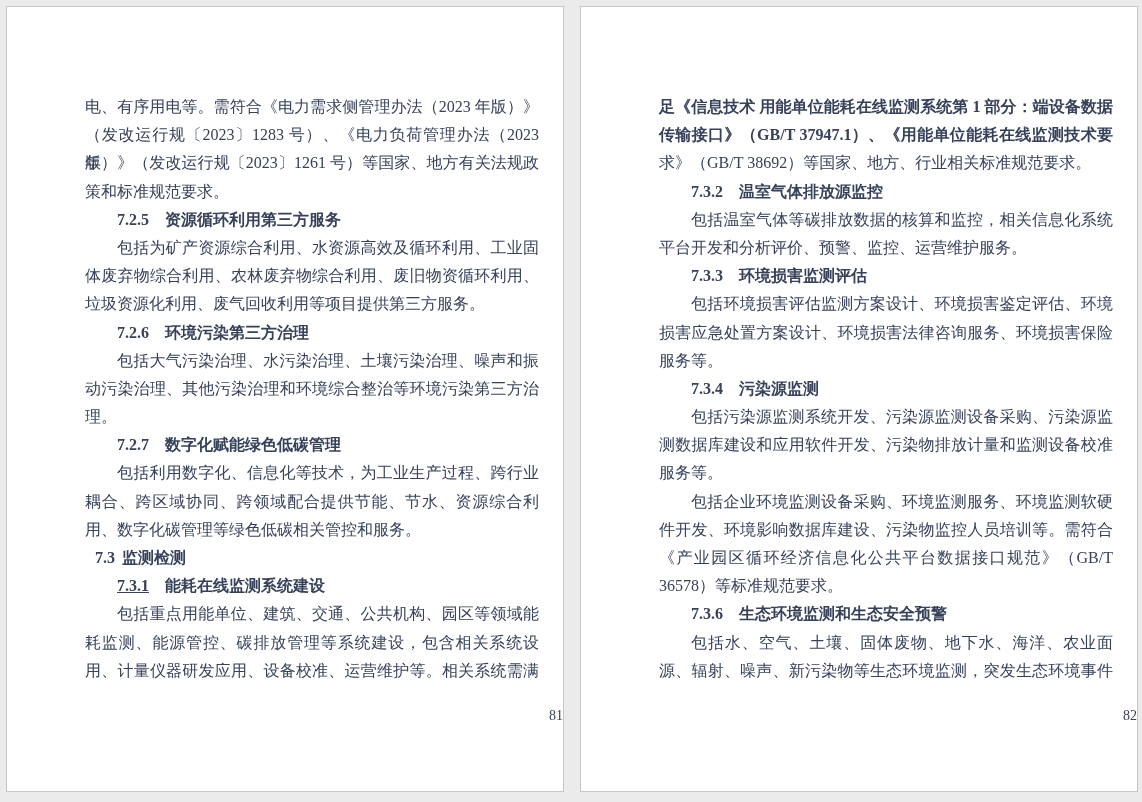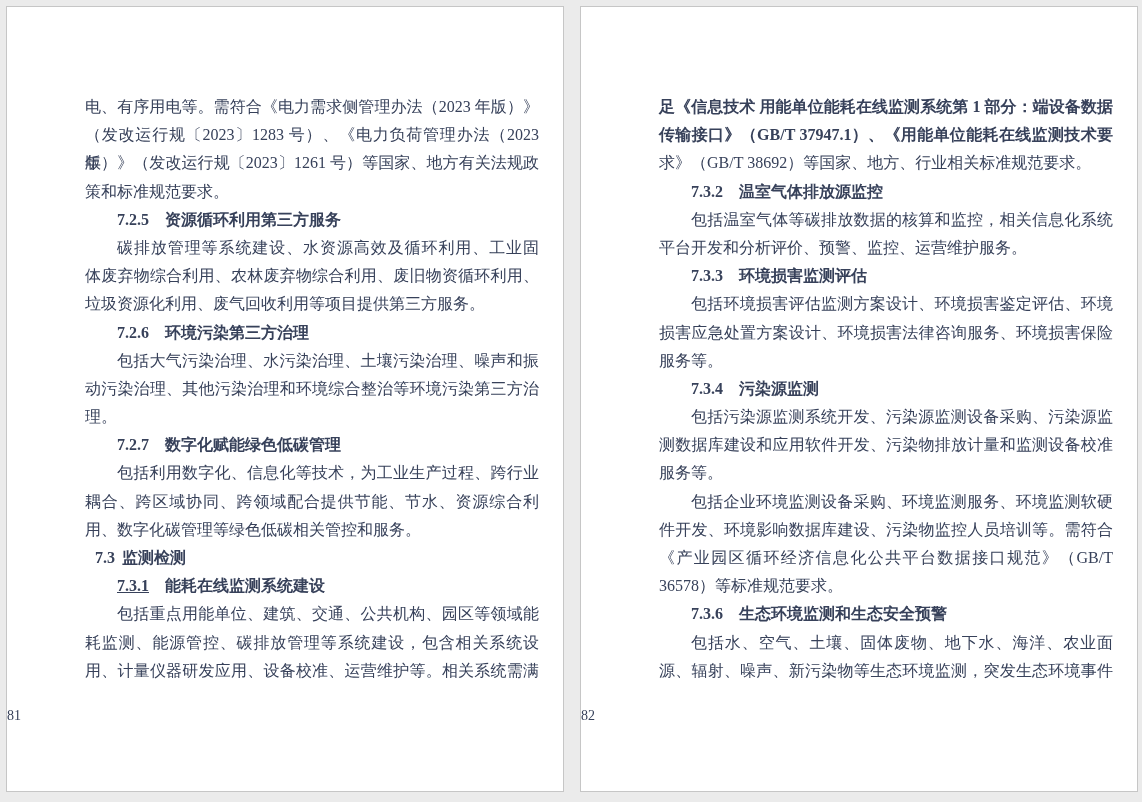--- a/index.html
+++ b/index.html
@@ -25,35 +25,35 @@
     color: var(--text, #37415a);
     text-align:left;
     overflow:visible;
   }
   .line.just { text-align:justify; text-align-last:justify; text-justify:inter-character; }
   .line.bold { font-weight:bold; }
   .line.heading { font-weight:bold; }
   .htitle { display:inline-block; }
   .pagenum {
     position:absolute; top:701px; left:0; width:100%;
-    text-align:left; font-size:14px; line-height:16px;
+    text-align:right; font-size:14px; line-height:16px;
     color: var(--text, #37415a);
   }
 </style>
 </head>
 <body style="--canvas-bg: #ebebeb; --page-bg: #ffffff; --page-border: #c6c6c6; --text: #37415a;">
 
 <div class="page" id="page-left">
   <div class="lines">
       <div class="line just">电、有序用电等。需符合《电力需求侧管理办法（2023 年版）》</div>
       <div class="line just">（发改运行规〔2023〕1283 号）、《电力负荷管理办法（2023 年</div>
       <div class="line just">版）》（发改运行规〔2023〕1261 号）等国家、地方有关法规政</div>
       <div class="line">策和标准规范要求。</div>
       <div class="line heading" style="padding-left: 32px;"><span>7.2.5</span><span class="htitle" style="margin-left: 16px;">资源循环利用第三方服务</span></div>
-      <div class="line just" style="padding-left: 32px;">碳排放管理等系统建设、水资源高效及循环利用、工业固</div>
+      <div class="line just" style="padding-left: 32px;">包括为矿产资源综合利用、水资源高效及循环利用、工业固</div>
       <div class="line just">体废弃物综合利用、农林废弃物综合利用、废旧物资循环利用、</div>
       <div class="line">垃圾资源化利用、废气回收利用等项目提供第三方服务。</div>
       <div class="line heading" style="padding-left: 32px;"><span>7.2.6</span><span class="htitle" style="margin-left: 16px;">环境污染第三方治理</span></div>
       <div class="line just" style="padding-left: 32px;">包括大气污染治理、水污染治理、土壤污染治理、噪声和振</div>
       <div class="line just">动污染治理、其他污染治理和环境综合整治等环境污染第三方治</div>
       <div class="line">理。</div>
       <div class="line heading" style="padding-left: 32px;"><span>7.2.7</span><span class="htitle" style="margin-left: 16px;">数字化赋能绿色低碳管理</span></div>
       <div class="line just" style="padding-left: 32px;">包括利用数字化、信息化等技术，为工业生产过程、跨行业</div>
       <div class="line just">耦合、跨区域协同、跨领域配合提供节能、节水、资源综合利</div>
       <div class="line">用、数字化碳管理等绿色低碳相关管控和服务。</div>

